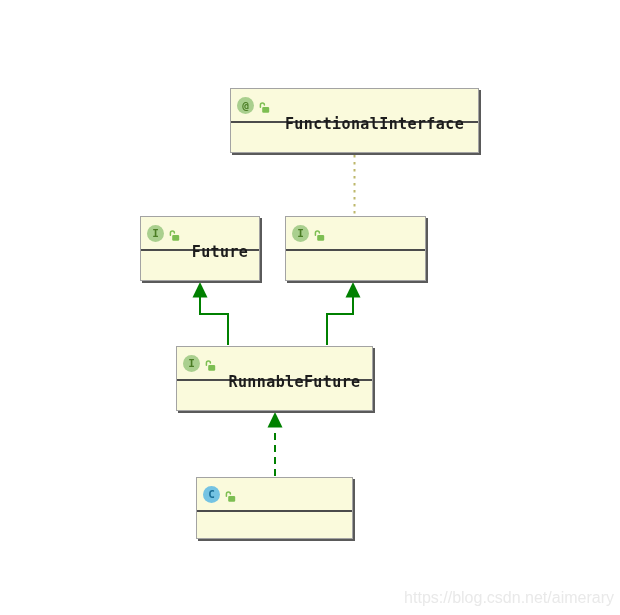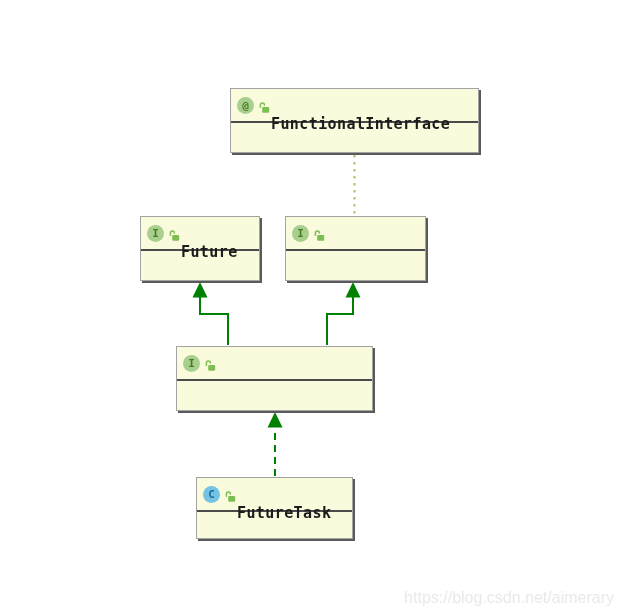--- a/index.html
+++ b/index.html
@@ -46,21 +46,21 @@
   .kind-green { background: #a9cf8e; color: #4a7c24; }
   .kind-blue  { background: #74c3e3; color: #1a6e96; }
   .lock {
     margin-left: 4px;
     width: 13px; height: 13px;
     flex: 0 0 auto;
     display: inline-block;
   }
   .node-title {
     flex: 1;
-    text-align: left;
+    text-align: center;
     font-size: 15px;
     font-weight: 600;
     letter-spacing: 0.4px;
     color: #1c1c1c;
     white-space: nowrap;
     margin-top: 38px;
   }
   #watermark {
     position: absolute;
     right: 6px;
@@ -141,33 +141,33 @@
 
   <div class="node" style="left:176px; top:346px; width:197px; height:65px;">
     <div class="node-header">
       <span class="kind-icon kind-green">I</span>
       <span class="lock">
         <svg viewBox="0 0 13 13" width="13" height="13" xmlns="http://www.w3.org/2000/svg">
           <path d="M2.4 6.2 V4 a2 2 0 0 1 4 0" fill="none" stroke="#7dbe52" stroke-width="1.5" stroke-linecap="round"></path>
           <rect x="4.2" y="5.9" width="7" height="5.9" rx="1.2" fill="#7dbe52"></rect>
         </svg>
       </span>
+      <span class="node-title">RunnableFuture</span>
     </div>
     <div class="node-body"></div>
   </div>
 
   <div class="node" style="left:196px; top:477px; width:157px; height:62px;">
     <div class="node-header">
       <span class="kind-icon kind-blue">C</span>
       <span class="lock">
         <svg viewBox="0 0 13 13" width="13" height="13" xmlns="http://www.w3.org/2000/svg">
           <path d="M2.4 6.2 V4 a2 2 0 0 1 4 0" fill="none" stroke="#7dbe52" stroke-width="1.5" stroke-linecap="round"></path>
           <rect x="4.2" y="5.9" width="7" height="5.9" rx="1.2" fill="#7dbe52"></rect>
         </svg>
       </span>
-      <span class="node-title">FutureTask</span>
     </div>
     <div class="node-body"></div>
   </div>
 
   <div id="watermark">https://blog.csdn.net/aimerary</div>
 
 </div>
 
 </body></html>

